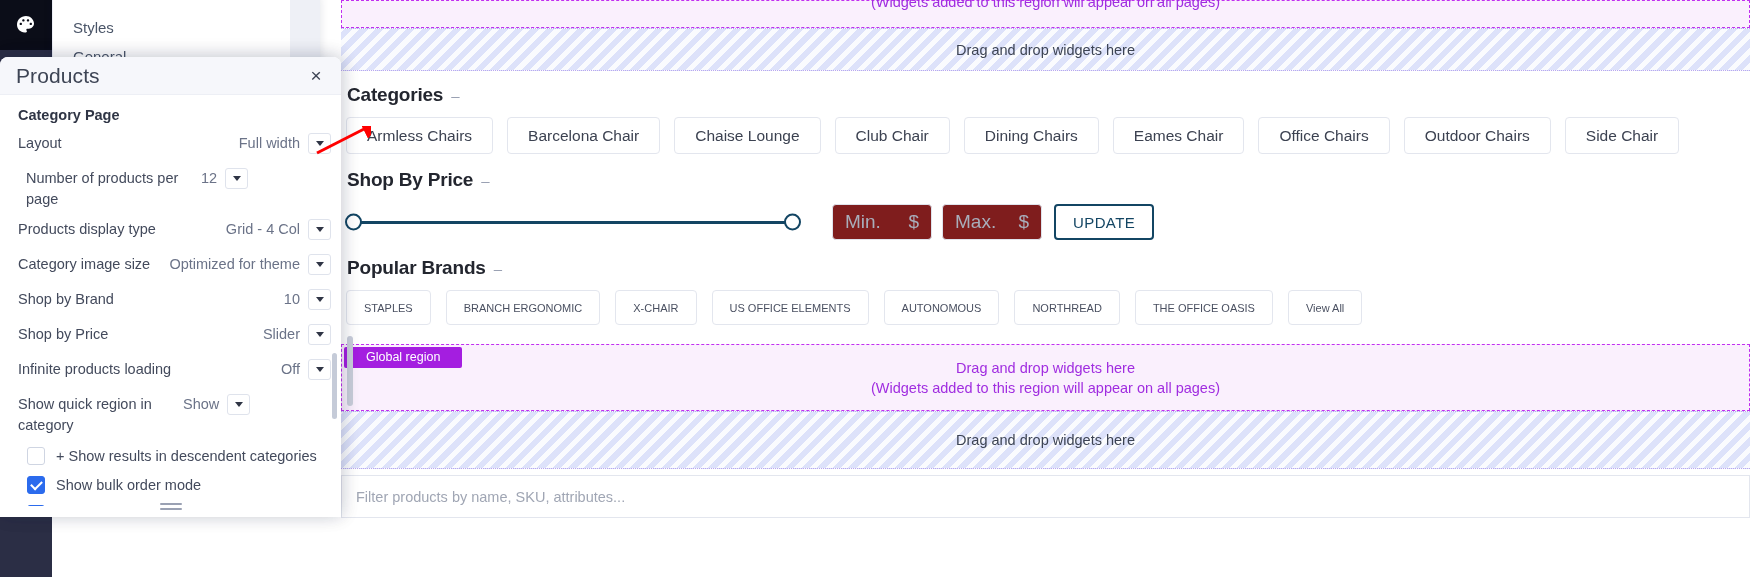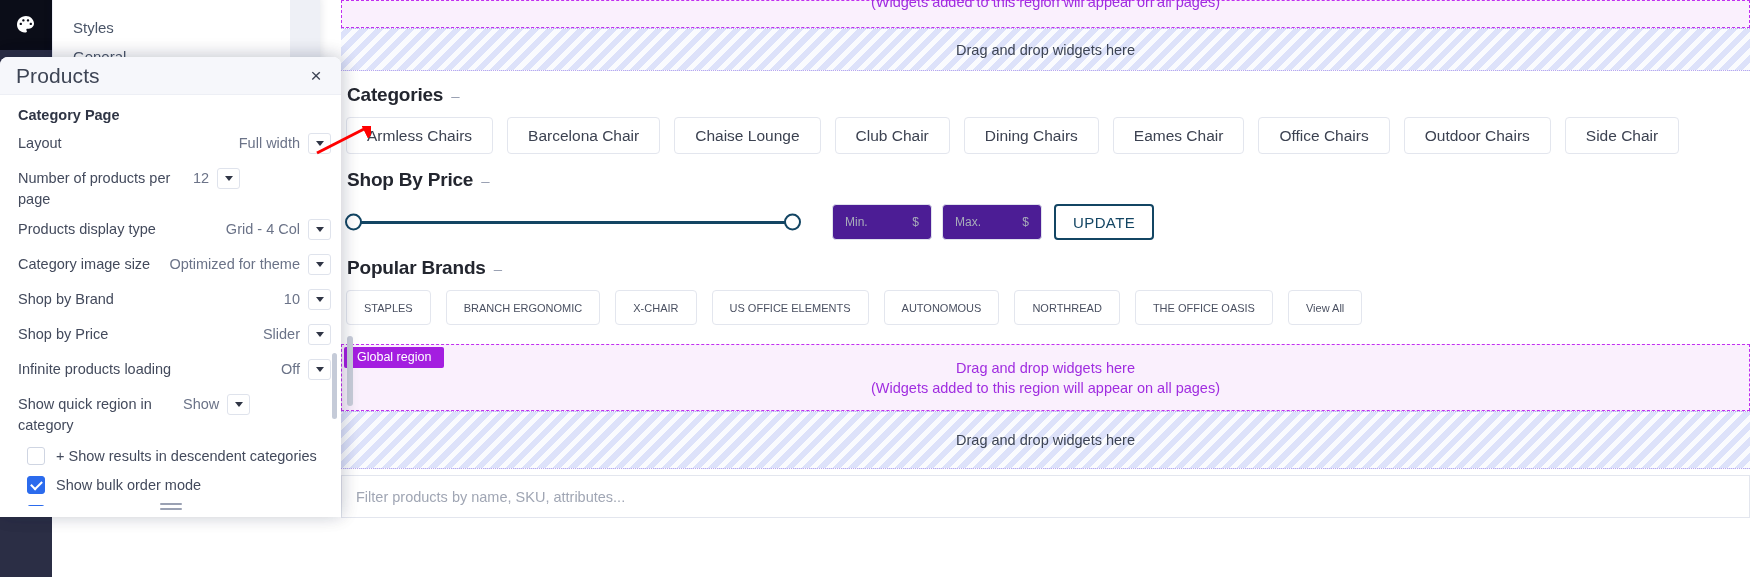--- a/index.html
+++ b/index.html
@@ -119,21 +119,21 @@
 
   .region-global {
     position: relative; background: #faf0fd;
     border: 1.5px dashed #c12ef0;
     color: #a02de0;
     text-align: center;
   }
   .region-global .rg-text { font-size: 14.5px; line-height: 20px; color: #a02de0; }
   .region-tag {
     position: absolute; left: 2px; top: 2px; background: #a41ee0; color: #fff;
-    font-size: 12.5px; padding: 4px 13px; border-radius: 2px; line-height: 13px;
+    font-size: 12.5px; padding: 4px 22px; border-radius: 2px; line-height: 13px;
   }
 
   .region-drop {
     position: relative;
     background-color: #dde2fa;
     background-image: repeating-linear-gradient(-45deg,
       rgba(255,255,255,.85) 0px, rgba(255,255,255,.85) 5px,
       rgba(255,255,255,0) 5px, rgba(255,255,255,0) 11px);
     border-top: 1.5px dotted #b9a7f0;
     border-bottom: 1.5px dotted #b9a7f0;
@@ -160,23 +160,23 @@
 
   .price-row { display: flex; align-items: center; }
   .slider { position: relative; width: 456px; height: 24px; display:flex; align-items:center;}
   .slider-track { position: absolute; left: 8px; right: 8px; height: 3px; background: #134563; }
   .slider-knob {
     position: absolute; width: 17px; height: 17px; border-radius: 50%;
     background: #fff; border: 2.5px solid #134563; top: 50%; transform: translateY(-50%);
     cursor: pointer;
   }
   .price-input {
-    width: 100px; height: 36px; border: 1px solid #dfe3ec; border-radius: 4px; background: #4c1d95;
+    width: 100px; height: 36px; border: 1px solid #dfe3ec; border-radius: 4px; background: #7f1d1d;
     display: flex; align-items: center; justify-content: space-between; padding: 0 12px;
-    font-size: 12px; color: #a8adba;
+    font-size: 19px; color: #a8adba;
   }
   .btn-update {
     height: 36px; border: 2px solid #134563; border-radius: 4px; background: #fff;
     display: flex; align-items: center; justify-content: center; padding: 0 17px;
     font-size: 15px; color: #134563; letter-spacing: .4px; cursor: pointer;
   }
 
   .filter-bar {
     border: 1px solid #e3e6ee; background: #fff; height: 43px;
     display: flex; align-items: center; padding: 0 14px;
@@ -311,21 +311,21 @@
       <div class="section-label">Category Page</div>
 
       <div class="opt-row">
         <span class="opt-name">Layout</span>
         <span class="opt-value">Full width</span>
         <span class="opt-select">
             <i class="caret"></i>
           </span>
       </div>
 
-      <div class="opt-row" style="margin-bottom:9px;">
+      <div class="opt-row" style="margin-bottom:9px;margin-left:8px;">
         <span class="opt-name" style="max-width:175px;">Number of products per page</span>
         <span class="opt-value">12</span>
         <span class="opt-select">
             <i class="caret"></i>
           </span>
       </div>
 
       <div class="opt-row">
         <span class="opt-name">Products display type</span>
         <span class="opt-value">Grid - 4 Col</span>

